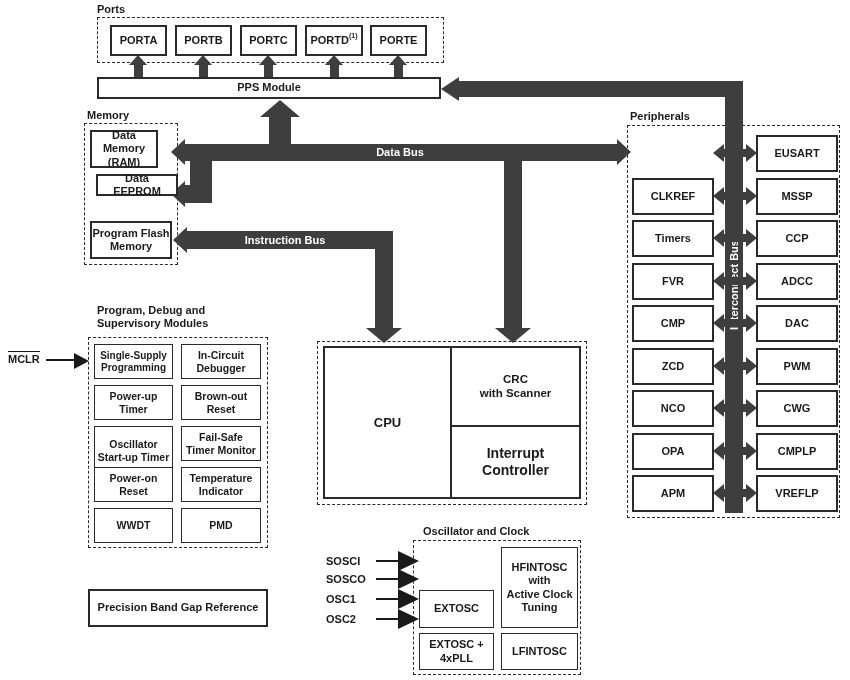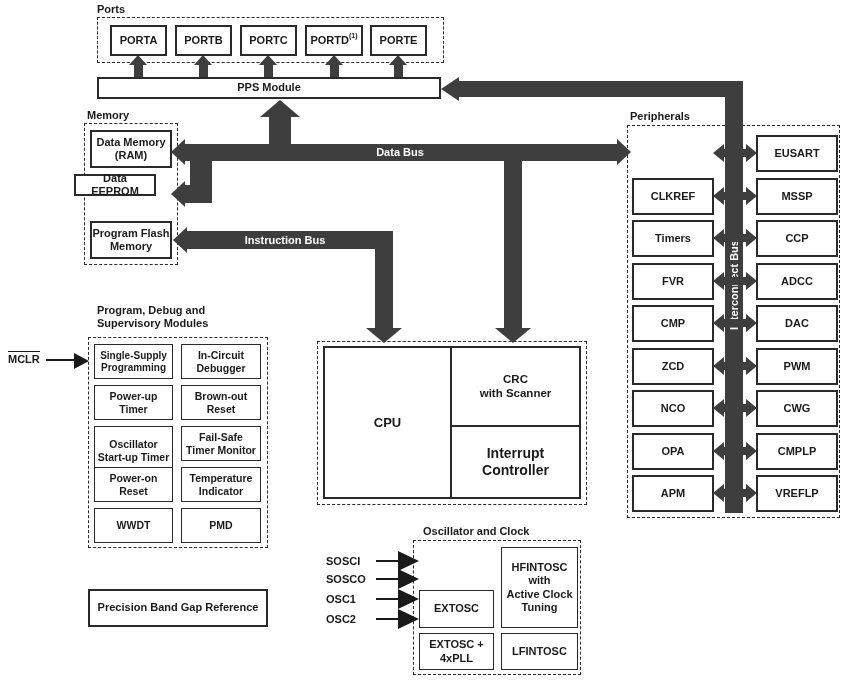--- a/index.html
+++ b/index.html
@@ -127,23 +127,23 @@
   <div class="box" style="left:110px;top:25px;width:57px;height:31px">PORTA</div>
   <div class="box" style="left:175px;top:25px;width:57px;height:31px">PORTB</div>
   <div class="box" style="left:240px;top:25px;width:57px;height:31px">PORTC</div>
   <div class="box" style="left:305px;top:25px;width:58px;height:31px">
     <span>PORTD</span><span style="font-size:7px;position:relative;top:-4px">(1)</span>
   </div>
   <div class="box" style="left:370px;top:25px;width:57px;height:31px">PORTE</div>
 
   <div class="box" style="left:97px;top:77px;width:344px;height:22px">PPS Module</div>
 
-  <div class="box" style="left:90px;top:130px;width:82px;height:38px">Data Memory
+  <div class="box" style="left:90px;top:130px;width:68px;height:38px">Data Memory
 (RAM)</div>
-  <div class="box" style="left:74px;top:174px;width:82px;height:22px">Data
+  <div class="box" style="left:96px;top:174px;width:82px;height:22px">Data
 EEPROM</div>
   <div class="box" style="left:90px;top:221px;width:82px;height:38px">Program Flash
 Memory</div>
 
   <div class="box" style="left:632px;top:178px;width:82px;height:37px">CLKREF</div>
   <div class="box" style="left:632px;top:220px;width:82px;height:37px">Timers</div>
   <div class="box" style="left:632px;top:263px;width:82px;height:37px">FVR</div>
   <div class="box" style="left:632px;top:305px;width:82px;height:37px">CMP</div>
   <div class="box" style="left:632px;top:348px;width:82px;height:37px">ZCD</div>
   <div class="box" style="left:632px;top:390px;width:82px;height:37px">NCO</div>

